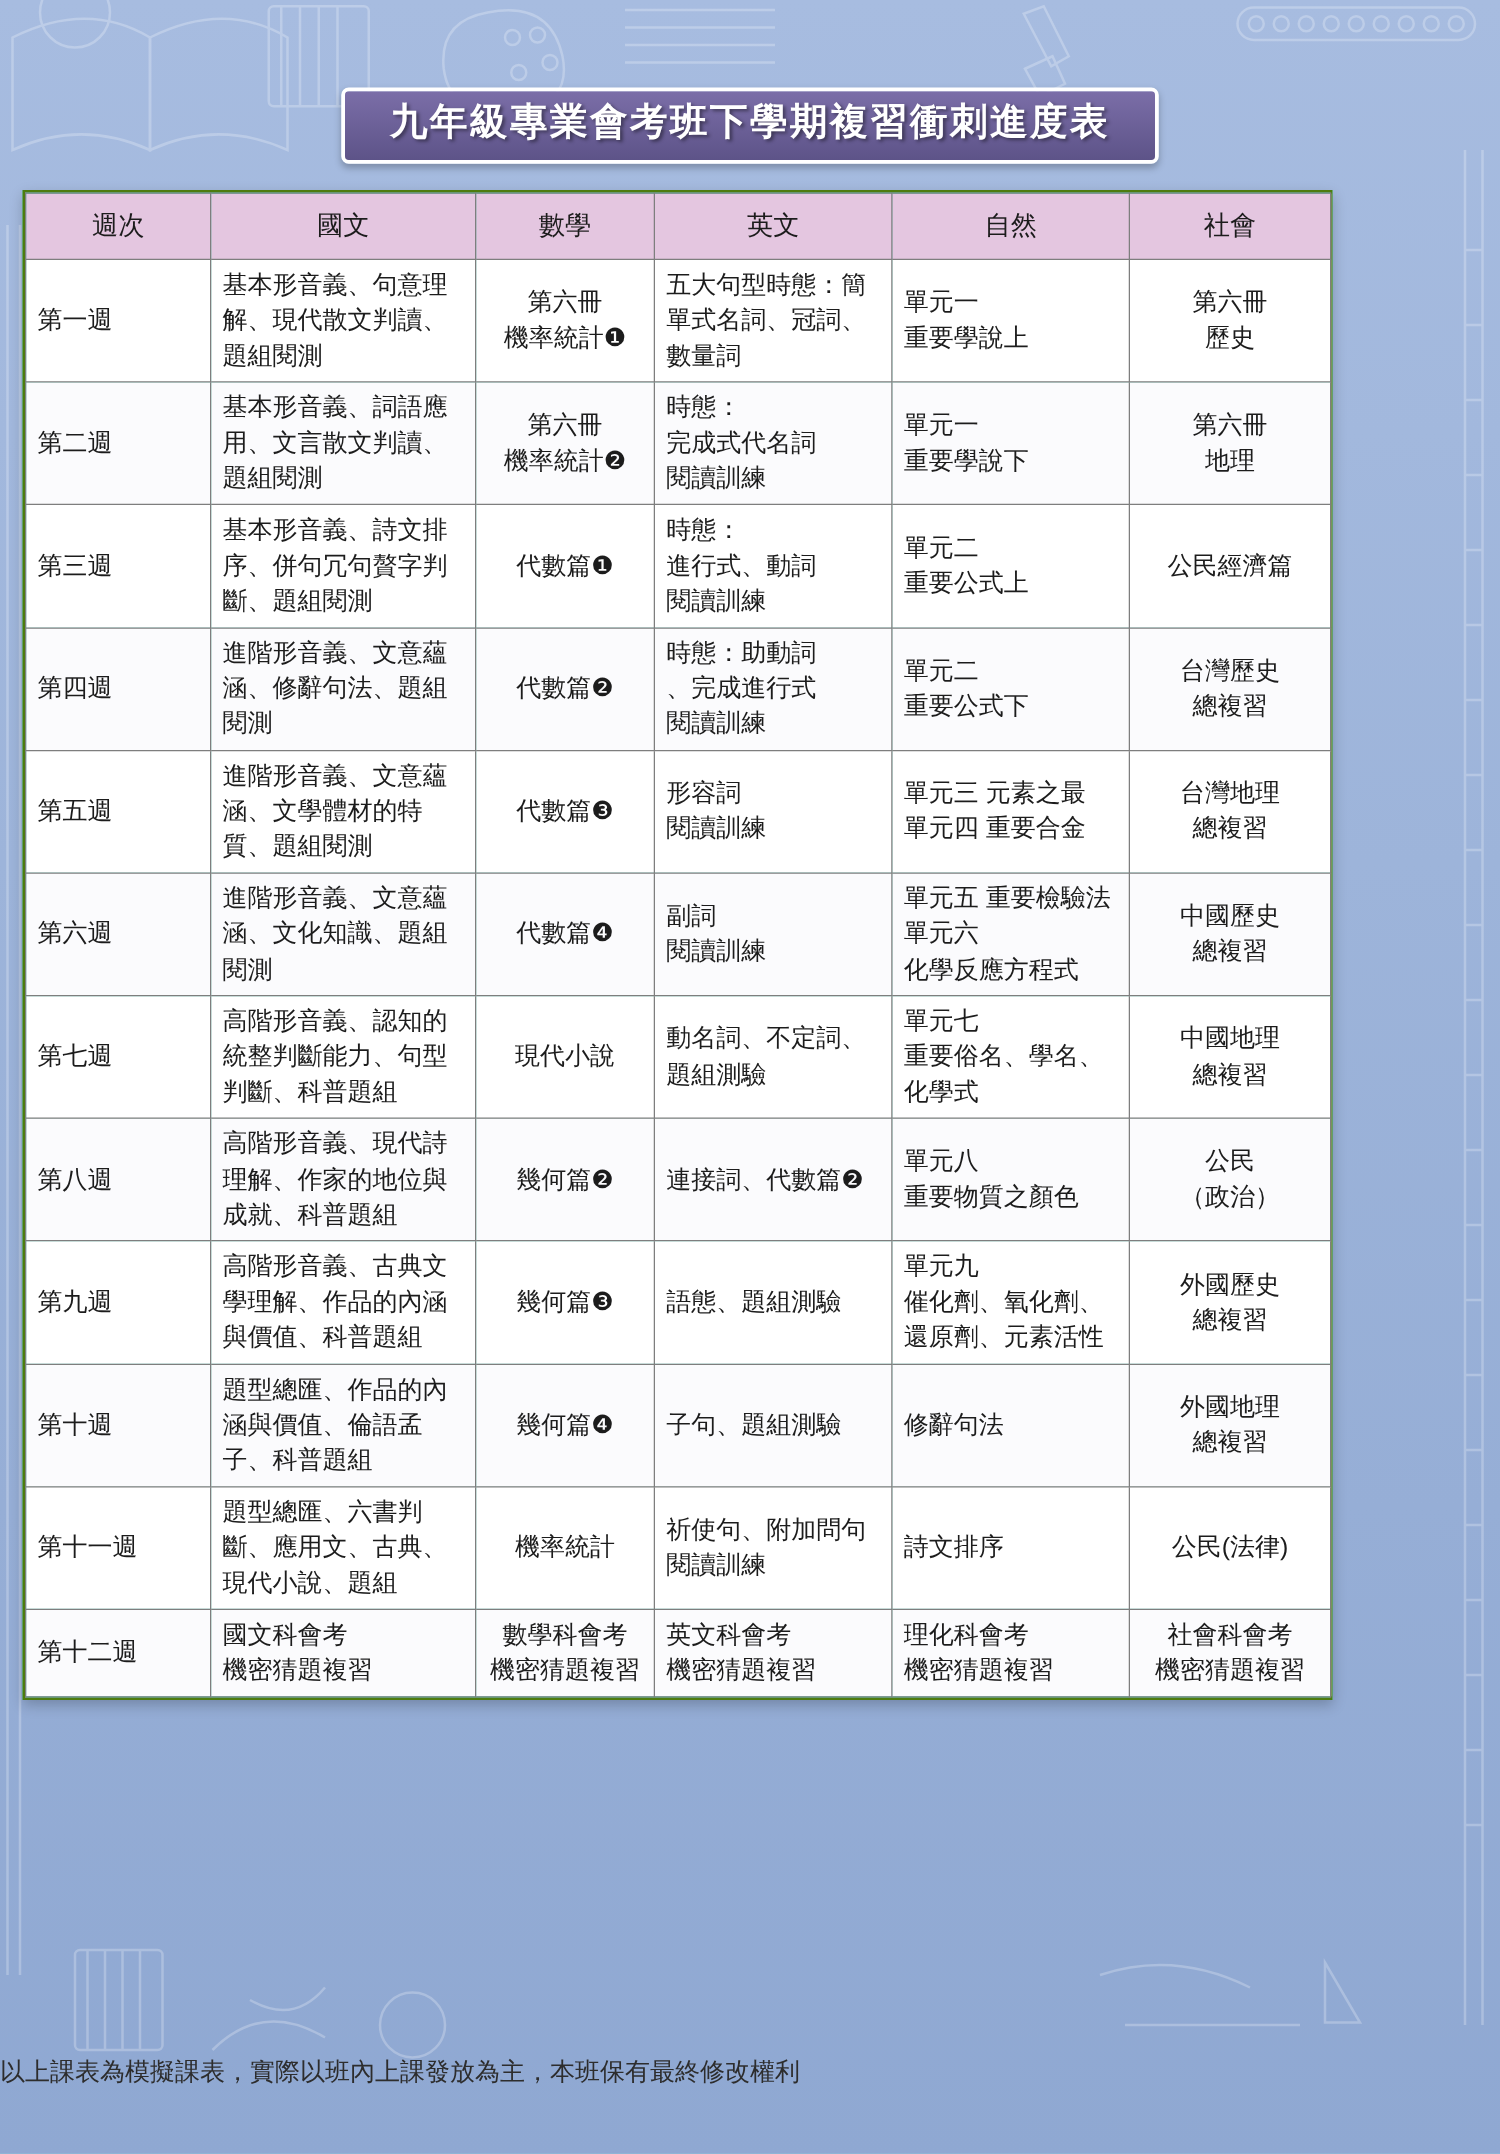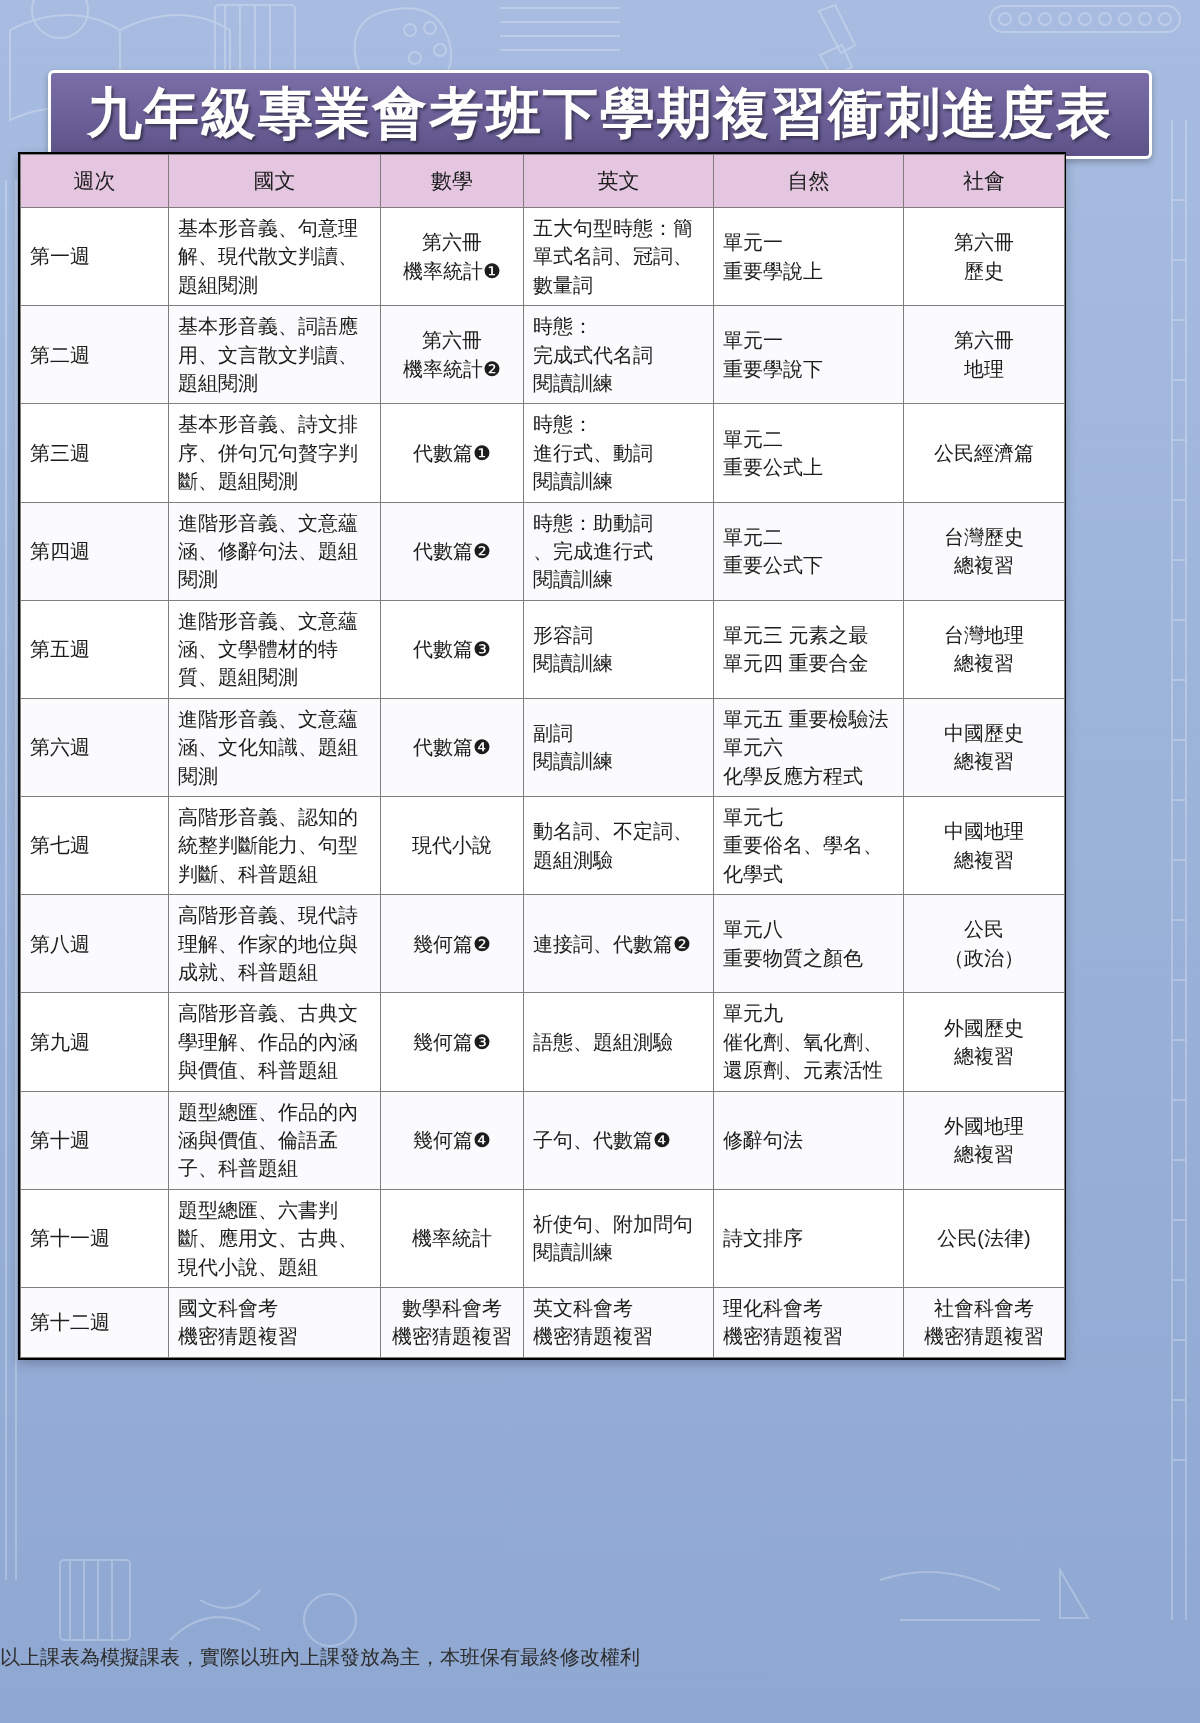--- a/index.html
+++ b/index.html
@@ -41,32 +41,32 @@
     background: linear-gradient(180deg, #7b6ea8 0%, #5d5388 100%);
     border: 3px solid #ffffff;
     border-radius: 6px;
     padding: 8px 36px 12px 36px;
     box-shadow: 0 3px 6px rgba(0,0,0,.25);
   }
   .title-text {
     font-family: "DejaVu Serif", serif;
     font-weight: bold;
     color: #ffffff;
-    font-size: 55px;
+    font-size: 30px;
     letter-spacing: 2px;
     line-height: 1.15;
     text-shadow: 2px 2px 3px rgba(0,0,0,.45);
     white-space: nowrap;
   }
   .table-shell {
     position: absolute;
     left: 18px;
     top: 152px;
     width: 1044px;
-    border: 2px solid #000000;
+    border: 2px solid #4d7c0f;
     background: #5eead4;
     box-shadow: 0 4px 10px rgba(0,0,0,.22);
   }
   table {
     border-collapse: collapse;
     width: 100%;
     table-layout: fixed;
   }
   col.c0 { width: 148px; }
   col.c1 { width: 212px; }
@@ -259,21 +259,21 @@
             <td class="cn">高階形音義、古典文學理解、作品的內涵與價值、科普題組</td>
             <td class="ctr">幾何篇❸</td>
             <td class="cn">語態、題組測驗</td>
             <td class="cn">單元九<br>催化劑、氧化劑、還原劑、元素活性</td>
             <td class="ctr">外國歷史<br>總複習</td>
           </tr>
           <tr>
             <td class="week">第十週</td>
             <td class="cn">題型總匯、作品的內涵與價值、倫語孟子、科普題組</td>
             <td class="ctr">幾何篇❹</td>
-            <td class="cn">子句、代數篇❹</td>
+            <td class="cn">子句、題組測驗</td>
             <td class="cn">修辭句法</td>
             <td class="ctr">外國地理<br>總複習</td>
           </tr>
           <tr>
             <td class="week">第十一週</td>
             <td class="cn">題型總匯、六書判斷、應用文、古典、現代小說、題組</td>
             <td class="ctr">機率統計</td>
             <td class="cn">祈使句、附加問句<br>閱讀訓練</td>
             <td class="cn">詩文排序</td>
             <td class="ctr">公民(法律)</td>

